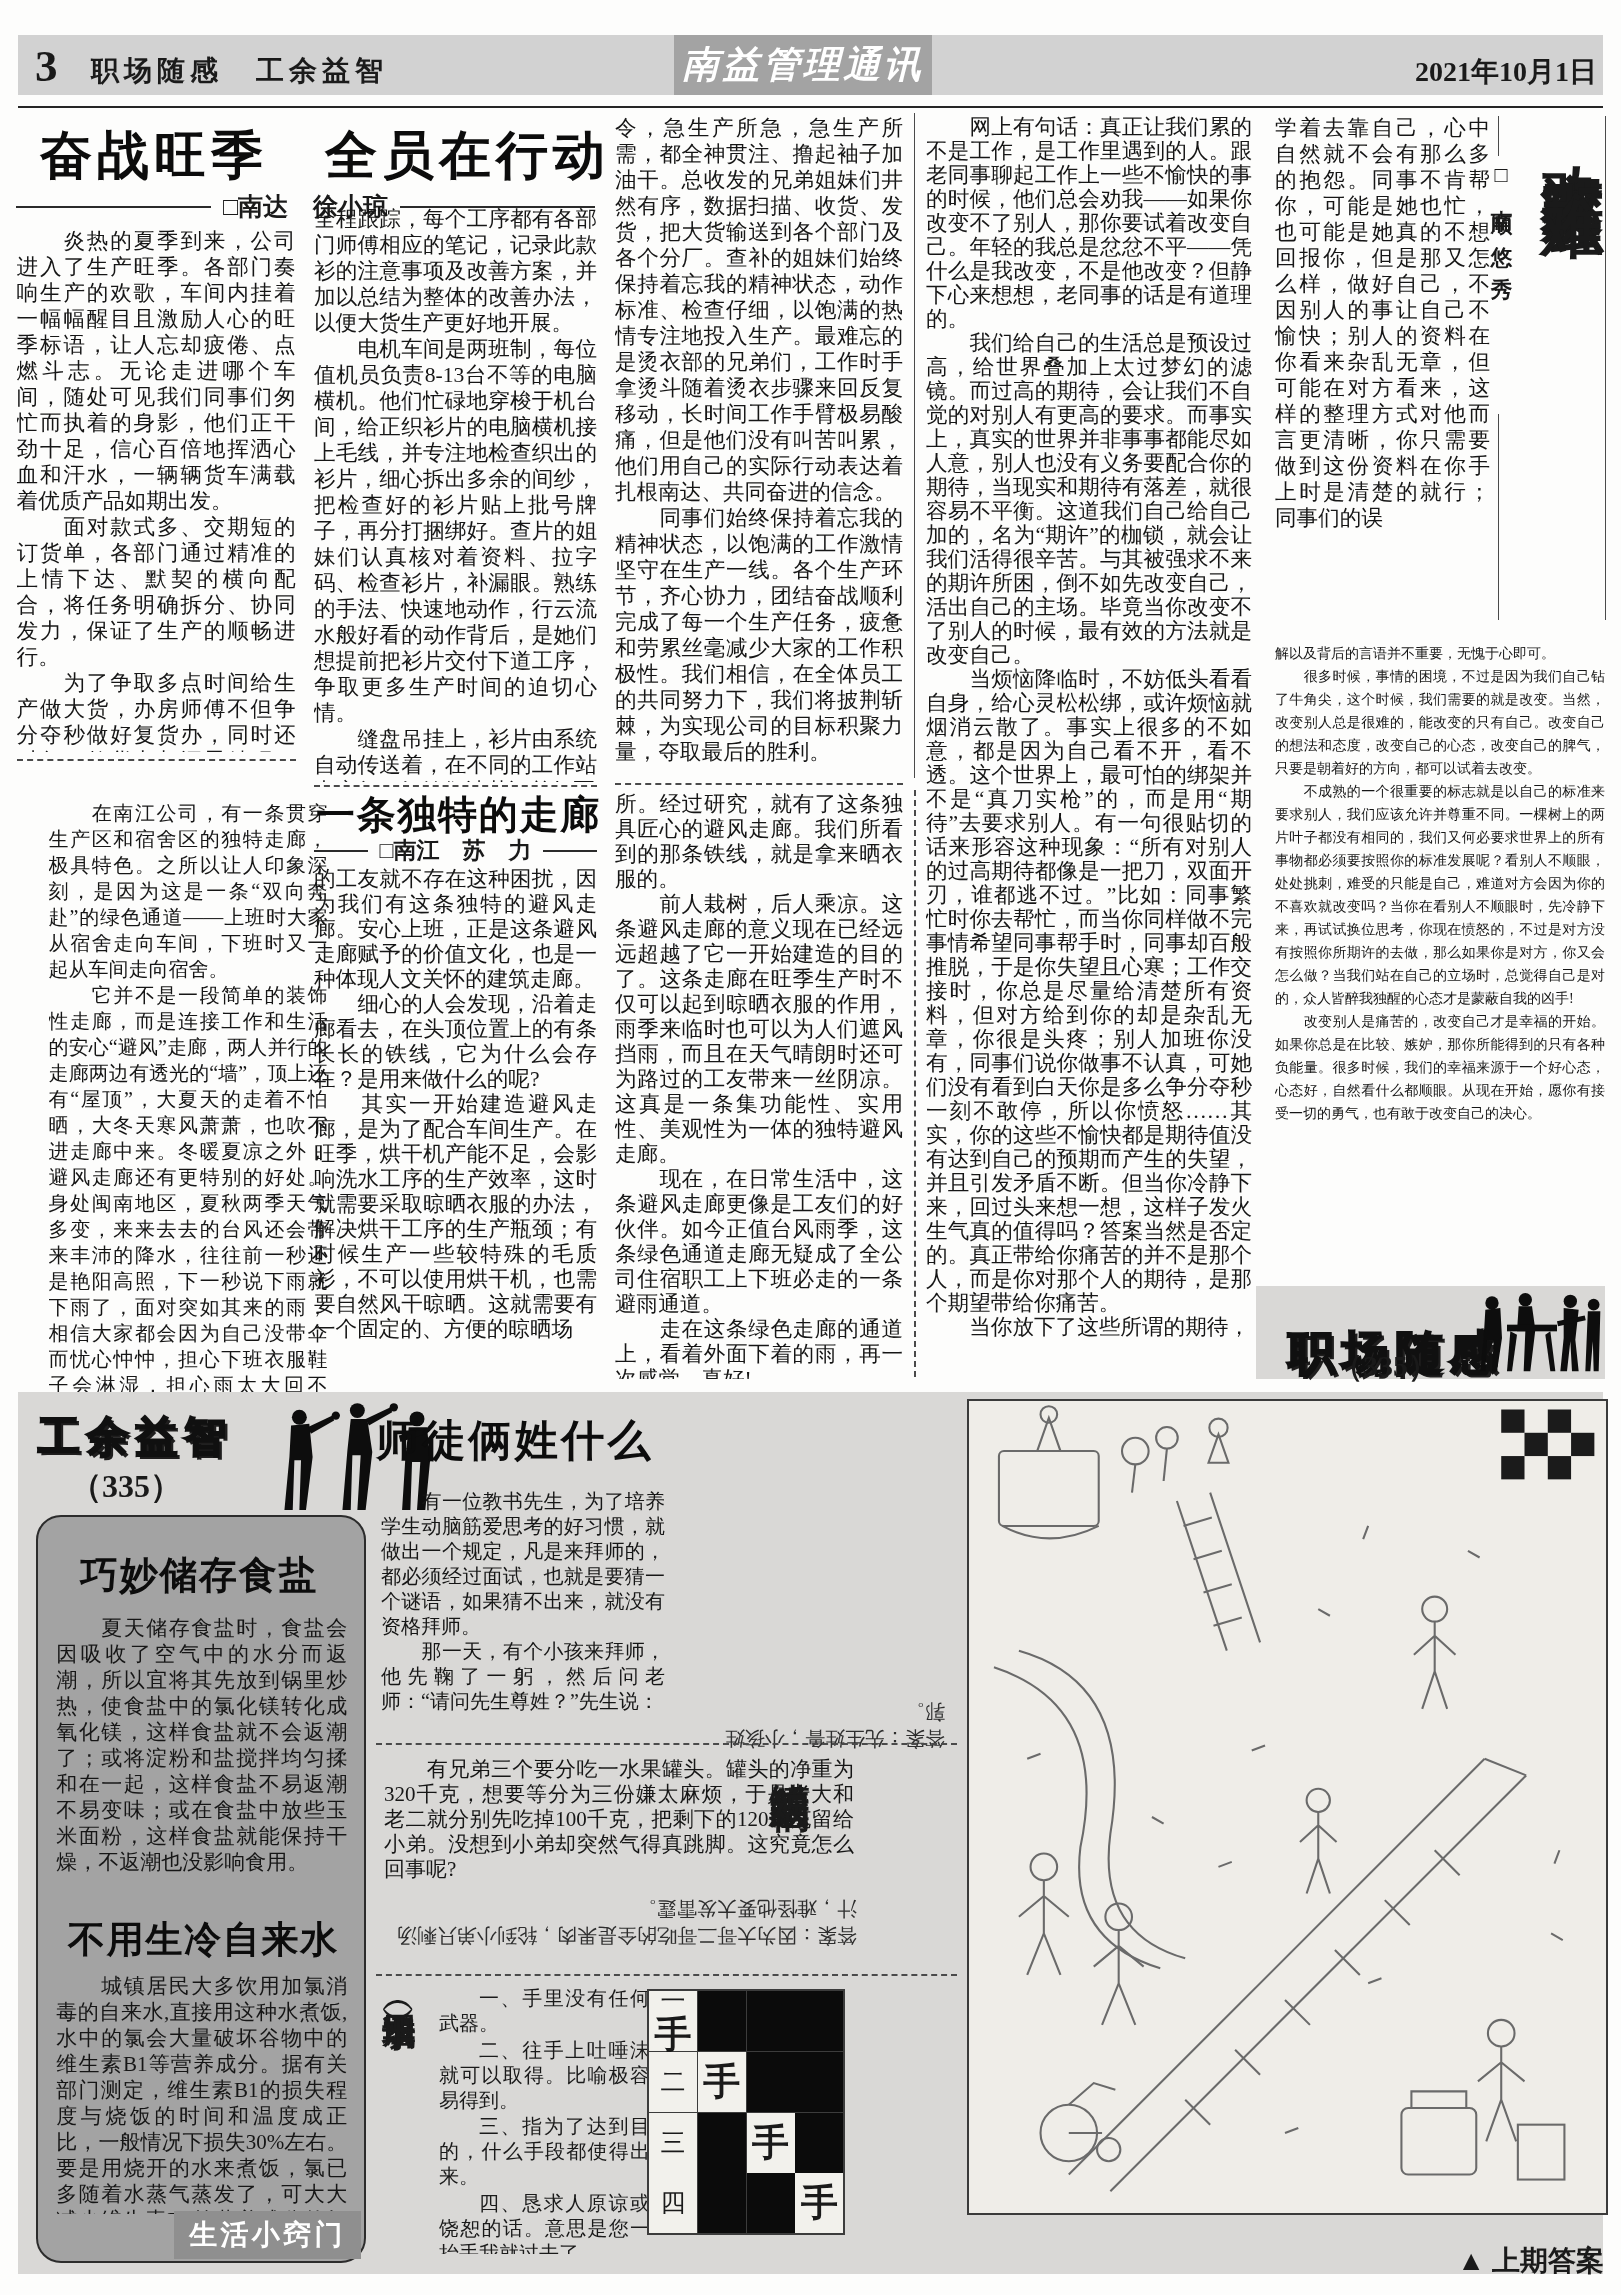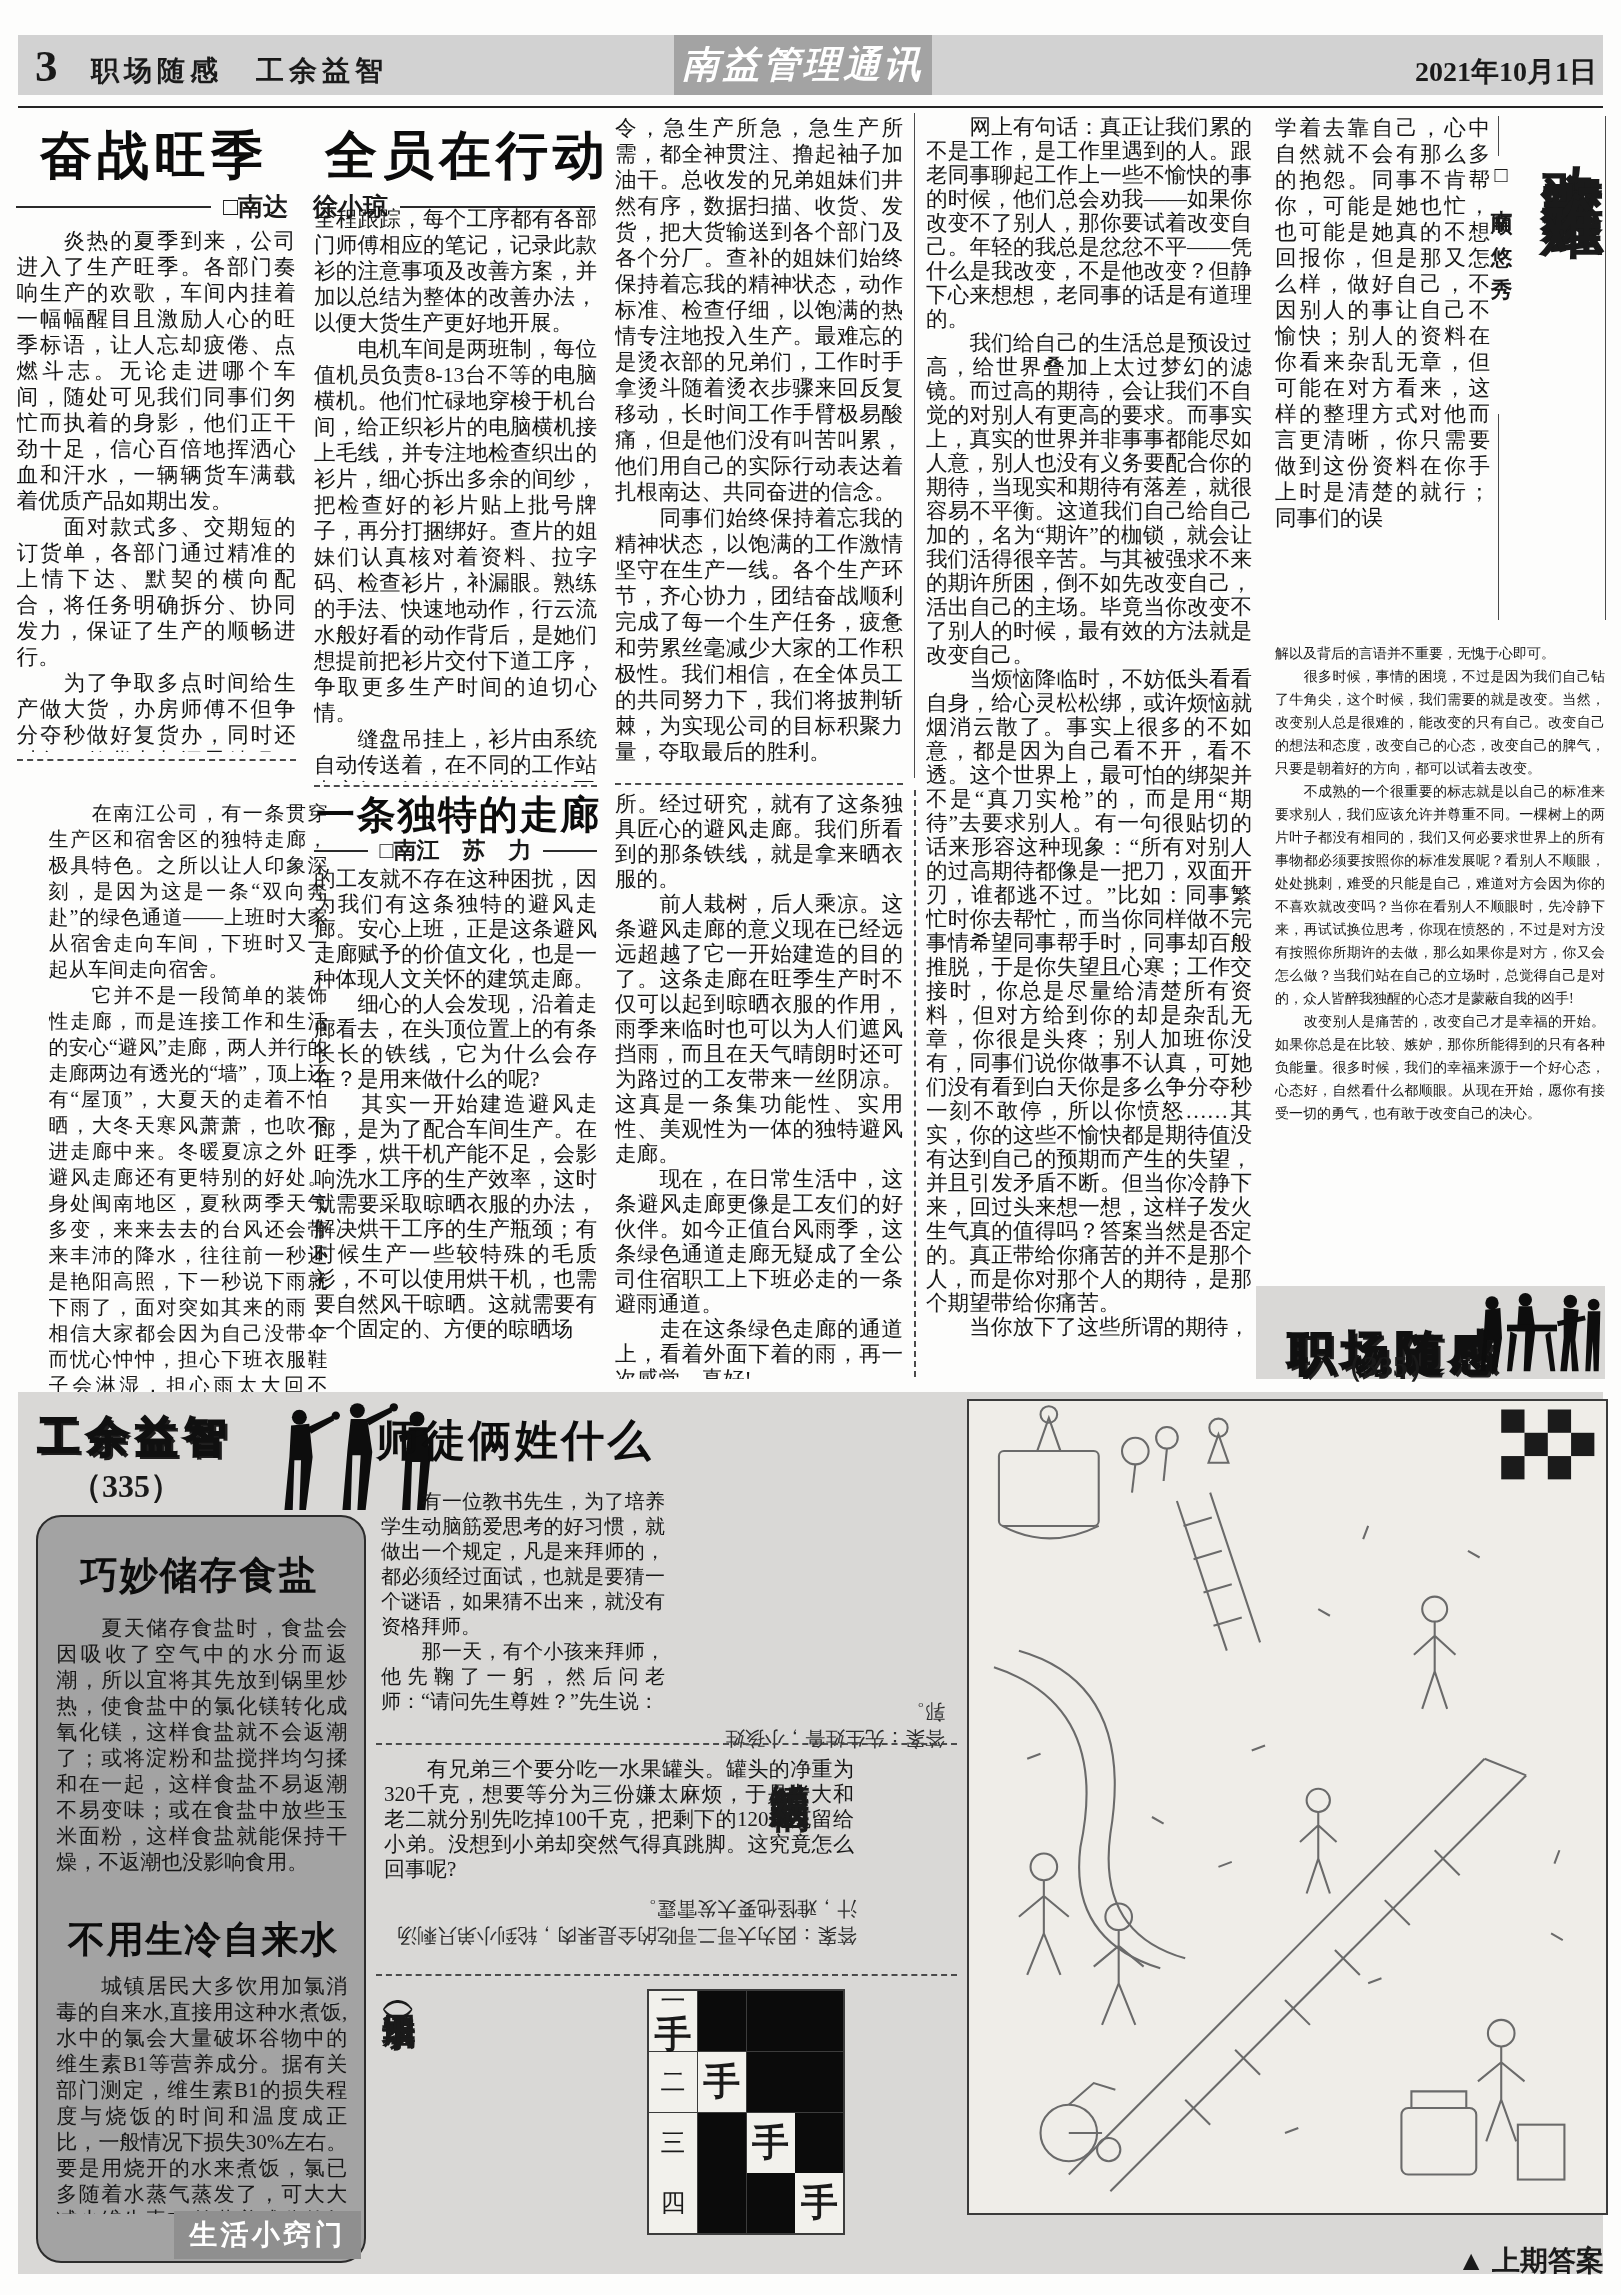--- a/index.html
+++ b/index.html
@@ -153,20 +153,27 @@
 　　那一天，有个小孩来拜师，他先鞠了一躬，然后问老师：“请问先生尊姓？”先生说：</div>
   <div class="abs flip" style="left:687px;top:1698px;width:258px;font-size:20px;text-align:left;">答案：先生姓鲁，小孩姓郭。</div>
   <div class="dashed-h" style="left:376px;top:1743px;width:581px;"></div>
 
   <div class="col" style="left:384px;top:1757px;width:470px;height:129px;font-size:21px;line-height:25px;">　　有兄弟三个要分吃一水果罐头。罐头的净重为320千克，想要等分为三份嫌太麻烦，于是老大和老二就分别先吃掉100千克，把剩下的120千克留给小弟。没想到小弟却突然气得真跳脚。这究竟怎么回事呢?</div>
   <div class="abs flip" style="left:391px;top:1895px;width:466px;font-size:20px;line-height:27px;text-align:left;">答案：因为大哥二哥吃的全是果肉，轮到小弟只剩汤汁，难怪他要大发雷霆。</div>
   <div class="abs vert" style="left:762px;top:1752px;height:218px;font-size:40px;font-weight:bold;letter-spacing:1.7px;">罐头惹的祸</div>
   <div class="dashed-h" style="left:376px;top:1974px;width:581px;"></div>
 
   <div class="abs vert" style="left:376px;top:1989px;height:263px;font-size:33px;font-weight:bold;">成语填字（四十）</div>
+  <div class="abs" style="left:439px;top:1986px;width:211px;height:268px;font-size:20px;line-height:25px;text-align:justify;overflow:hidden;
+              font-family:'Liberation Serif','DejaVu Serif',serif;">
+      <div class="clue">一、手里没有任何武器。</div>
+      <div class="clue">二、往手上吐唾沫就可以取得。比喻极容易得到。</div>
+      <div class="clue">三、指为了达到目的，什么手段都使得出来。</div>
+      <div class="clue">四、恳求人原谅或饶恕的话。意思是您一抬手我就过去了。</div>
+    </div>
   <div id="idiom-grid" style="left:647px;top:1989px;grid-template-columns:repeat(4,48px);grid-template-rows:repeat(4,60px);">
       <div class="gcell">
         <span class="lbl">一</span>
         <span class="chr">手</span>
       </div>
       <div class="gcell black"></div>
       <div class="gcell black"></div>
       <div class="gcell black"></div>
       <div class="gcell">
         <span class="lbl">二</span>

